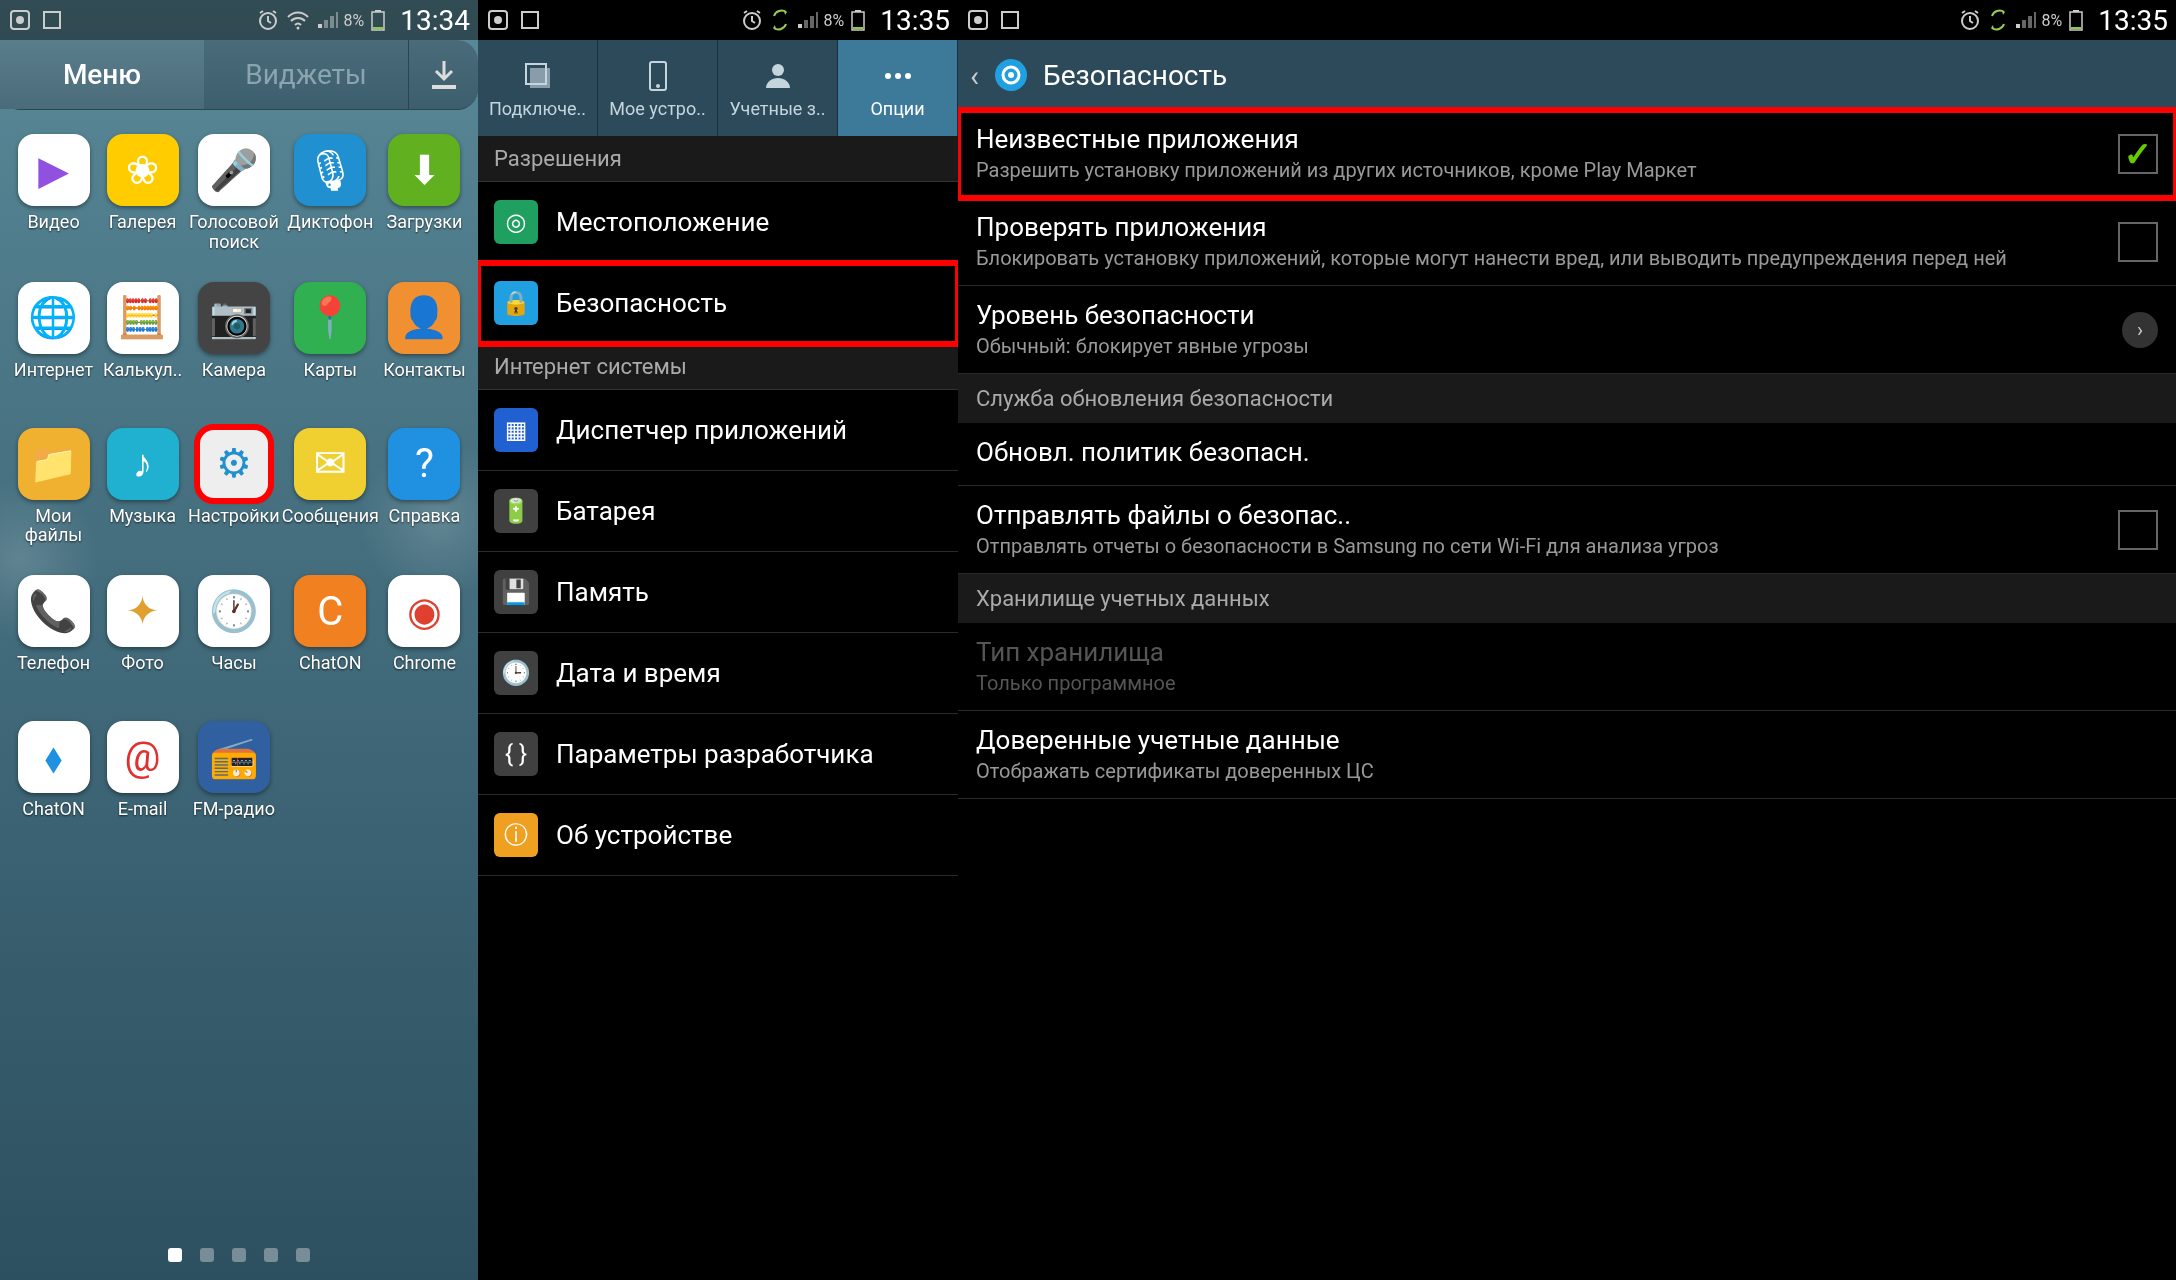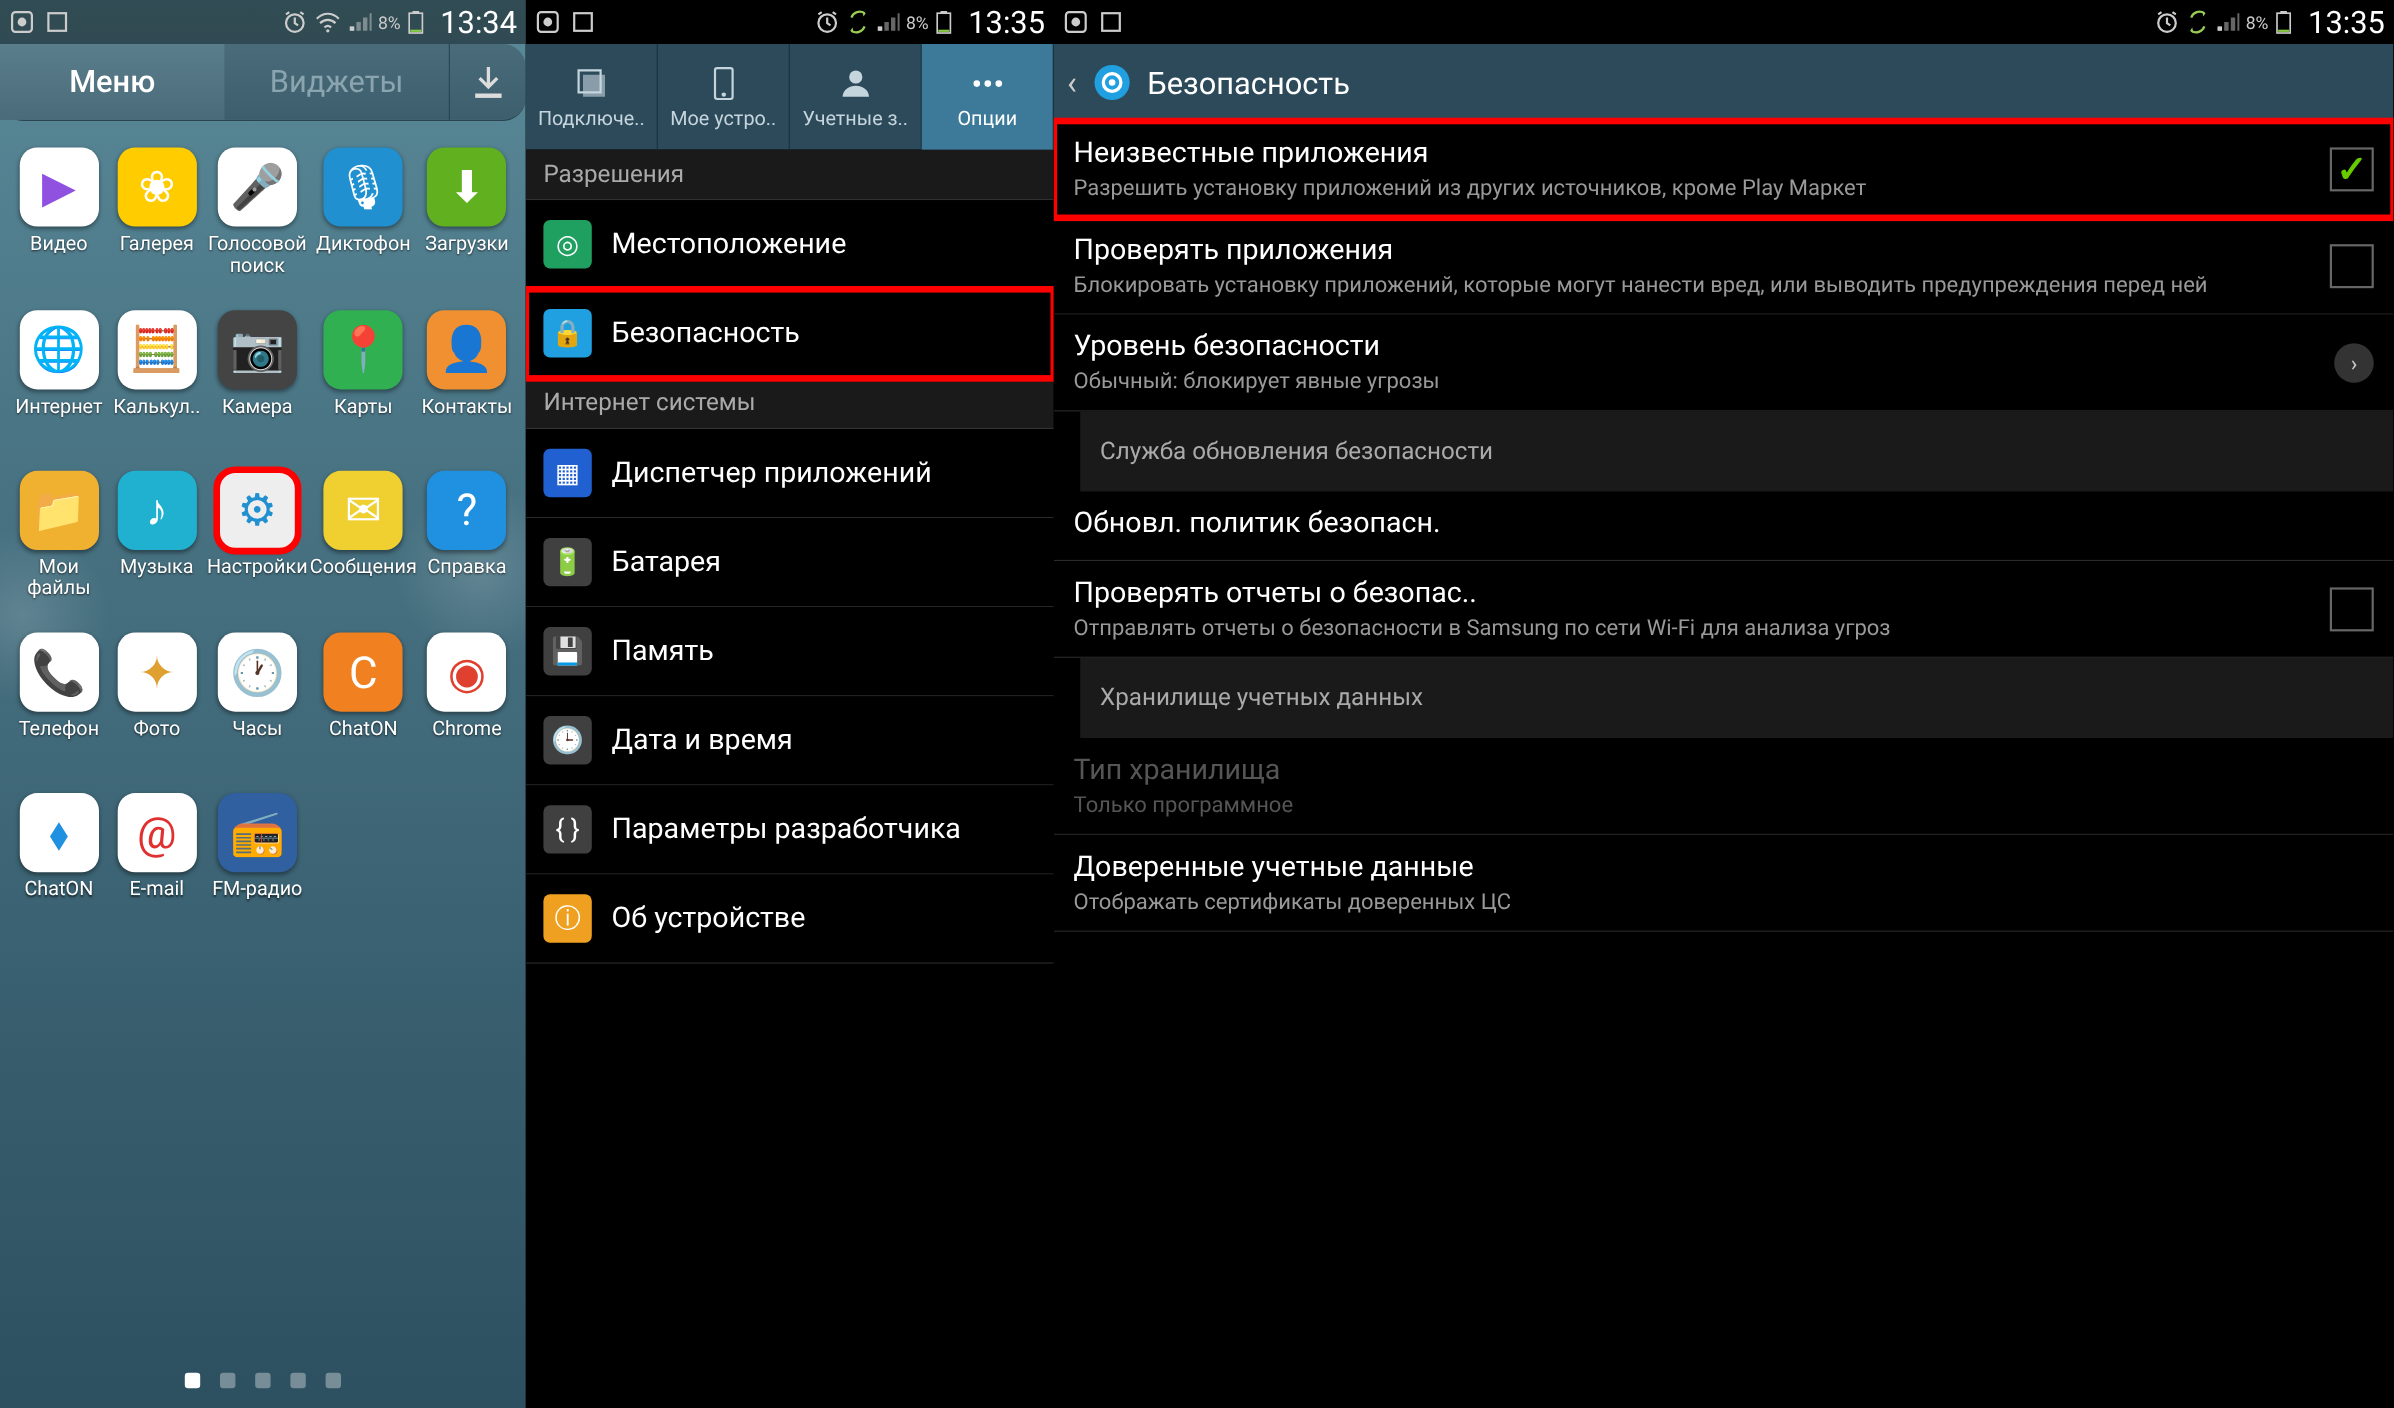--- a/index.html
+++ b/index.html
@@ -55,21 +55,21 @@
 
 
 .p3row { padding: 14px 18px; border-bottom: 1px solid #2a2a2a; display: flex; align-items: center; gap: 14px; background: #000; }
 .p3row .textcol { flex: 1; }
 .p3row .title { color: #fff; font-size: 26px; margin-bottom: 4px; }
 .p3row .sub { color: #999; font-size: 20px; line-height: 1.25; }
 .p3row.disabled .title, .p3row.disabled .sub { color: #555; }
 .checkbox { width: 40px; height: 40px; border: 2px solid #666; display: flex; align-items: center; justify-content: center; flex-shrink: 0; }
 .checkbox.checked::after { content: '✓'; color: #6c0; font-size: 34px; font-weight: bold; }
 .chevron { width: 36px; height: 36px; border-radius: 50%; background: #333; display: flex; align-items: center; justify-content: center; color: #ccc; font-size: 20px; flex-shrink: 0; }
-.p3section { background: #1a1a1a; color: #aaa; font-size: 22px; padding: 24px 18px; margin-left: 24px; }
+.p3section { background: #1a1a1a; color: #aaa; font-size: 22px; padding: 12px 18px; }
 
 .wp-decor { position: absolute; width: 160px; height: 160px; border-radius: 50%; background: radial-gradient(circle, rgba(255,255,255,0.15), transparent 70%); }
 </style>
 </head>
 <body>
 
 <div class="phone phone1">
   <div class="wp-decor" style="top:480px; left:-60px;"></div>
   <div class="wp-decor" style="top:440px; right:-40px;"></div>
   <div class="statusbar">
@@ -387,21 +387,21 @@
         <div class="chevron">›</div>
       </div>
       <div class="p3section">Служба обновления безопасности</div>
       <div class="p3row">
         <div class="textcol">
           <div class="title">Обновл. политик безопасн.</div>
         </div>
       </div>
       <div class="p3row">
         <div class="textcol">
-          <div class="title">Проверять отчеты о безопас..</div>
+          <div class="title">Отправлять файлы о безопас..</div>
           <div class="sub">Отправлять отчеты о безопасности в Samsung по сети Wi-Fi для анализа угроз</div>
         </div>
         <div class="checkbox"></div>
       </div>
       <div class="p3section">Хранилище учетных данных</div>
       <div class="p3row disabled">
         <div class="textcol">
           <div class="title">Тип хранилища</div>
           <div class="sub">Только программное</div>
         </div>

